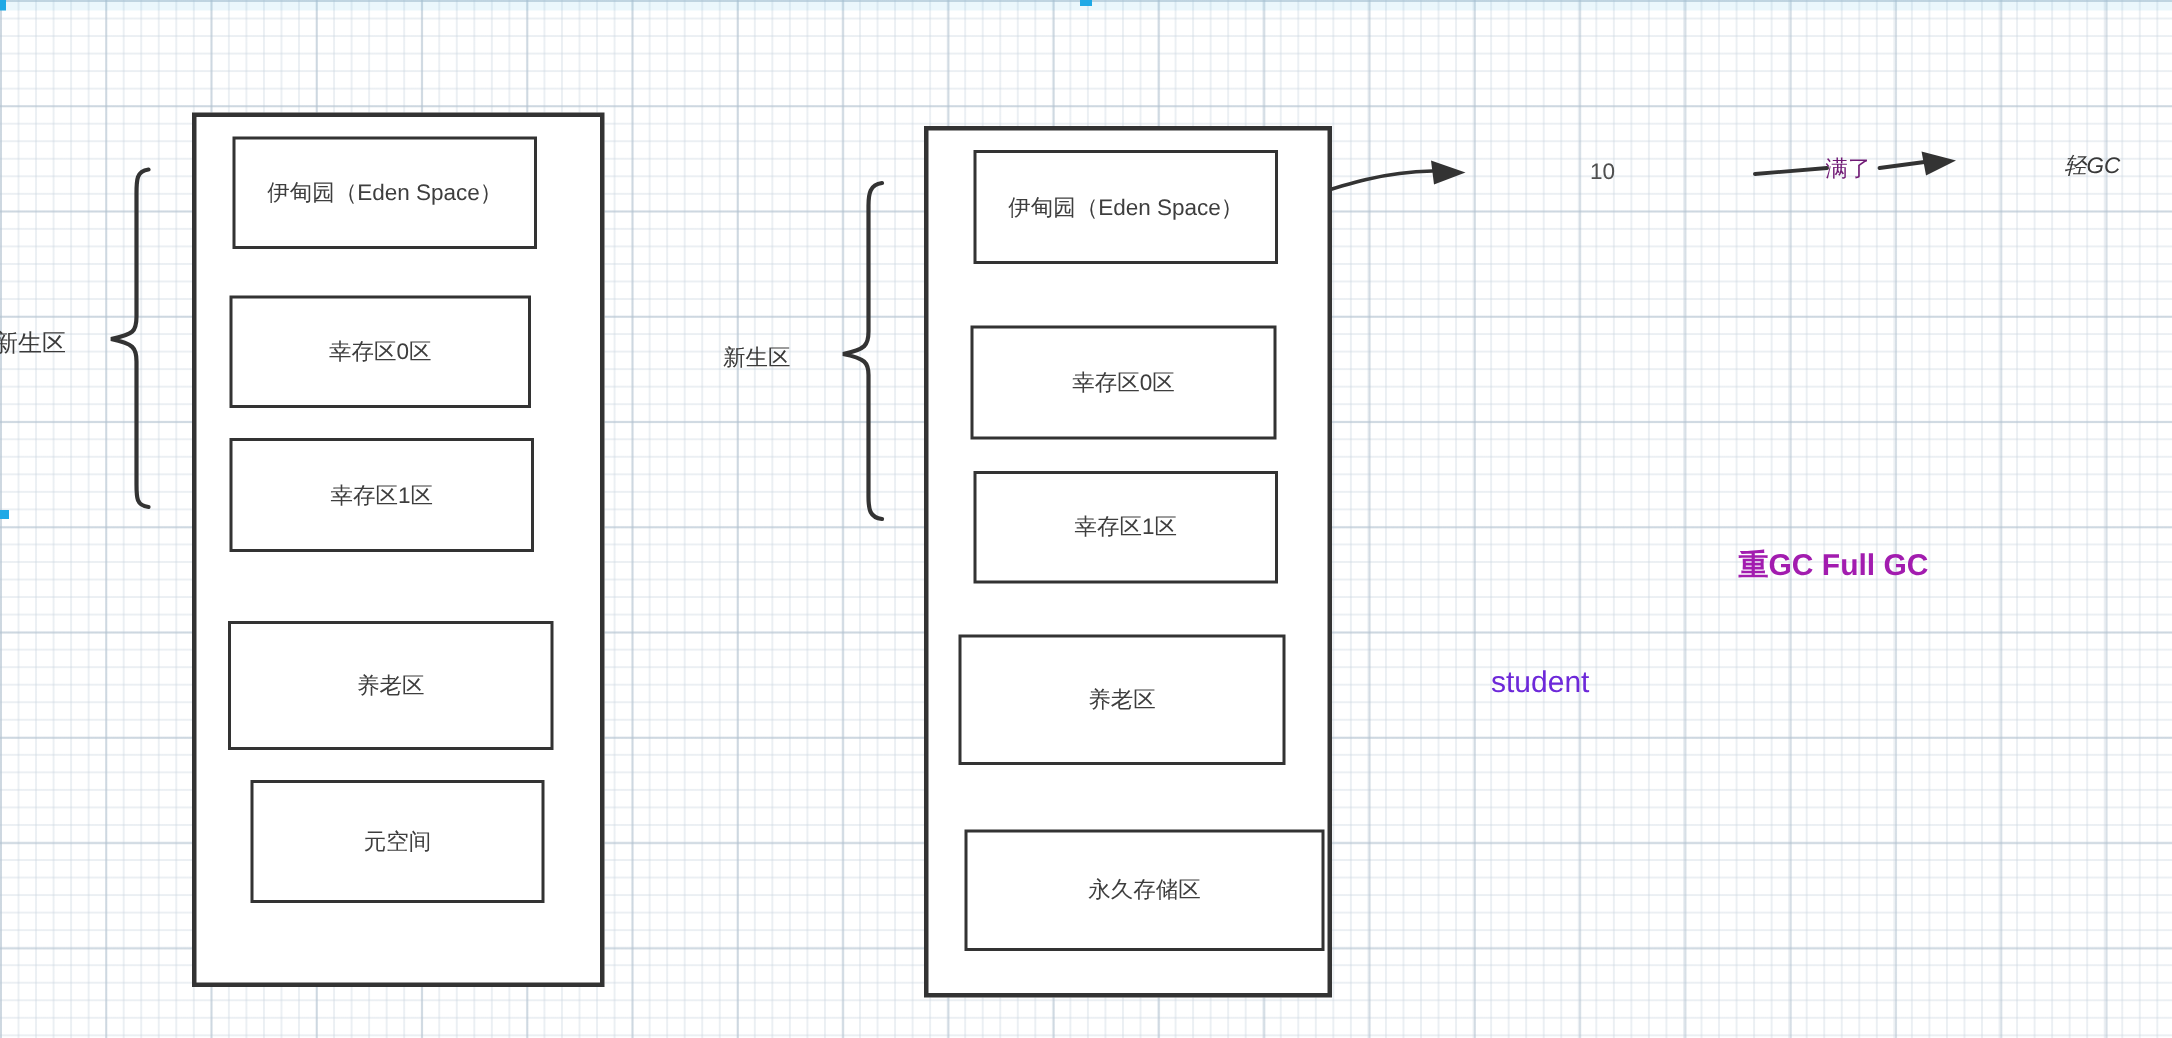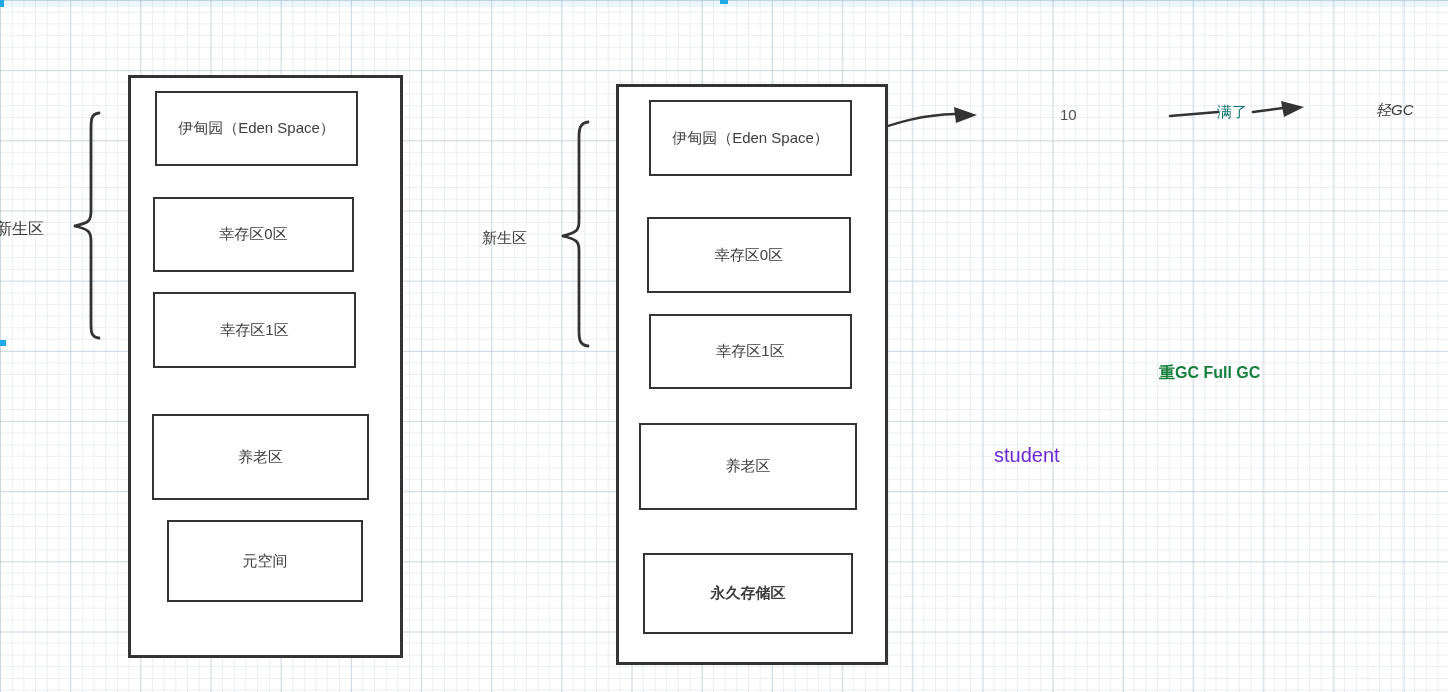--- a/index.html
+++ b/index.html
@@ -53,33 +53,33 @@
   .l-eden { left: 155px; top: 91px;  width: 203px; height: 75px; }
   .l-s0   { left: 153px; top: 197px; width: 201px; height: 75px; }
   .l-s1   { left: 153px; top: 292px; width: 203px; height: 76px; }
   .l-old  { left: 152px; top: 414px; width: 217px; height: 86px; }
   .l-meta { left: 155px; top: 520px; width: 196px; height: 82px; margin-left: 12px; }
   
   .r-eden { left: 649px; top: 100px; width: 203px; height: 76px; }
   .r-s0   { left: 647px; top: 217px; width: 204px; height: 76px; }
   .r-s1   { left: 649px; top: 314px; width: 203px; height: 75px; }
   .r-old  { left: 639px; top: 423px; width: 218px; height: 87px; }
-  .r-perm { left: 643px; top: 553px; width: 210px; height: 81px; font-weight: bold; }
+  .r-perm { left: 643px; top: 553px; width: 240px; height: 81px; }
 
   .floating-label {
     position: absolute;
     color: #3a3a3a;
     white-space: nowrap;
   }
   .lbl-newgen-left  { left: -4px;  top: 219px; font-size: 16px; }
   .lbl-newgen-right { left: 482px; top: 229px; font-size: 15px; }
   .lbl-ten     { left: 1060px; top: 106px; font-size: 15px; color: #4f4f4f; text-align: right; }
-  .lbl-manle   { left: 1217px; top: 103px; font-size: 15px; color: #0f766e; }
+  .lbl-manle   { left: 1217px; top: 103px; font-size: 15px; color: #701a75; }
   .lbl-qinggc  { left: 1376px; top: 101px; font-size: 15px; color: #383838; font-style: italic; }
-  .lbl-zhonggc { left: 1159px; top: 363px; font-size: 16px; font-weight: 700; color: #15803d; }
+  .lbl-zhonggc { left: 1159px; top: 363px; font-size: 20px; font-weight: 700; color: #a21caf; }
   .lbl-student { left: 994px;  top: 444px; font-size: 20px; color: #6d28d9; }
 
   svg.overlay {
     position: absolute; left: 0; top: 0;
     width: 1448px; height: 692px;
     overflow: visible;
   }
 </style>
 </head>
 <body>

